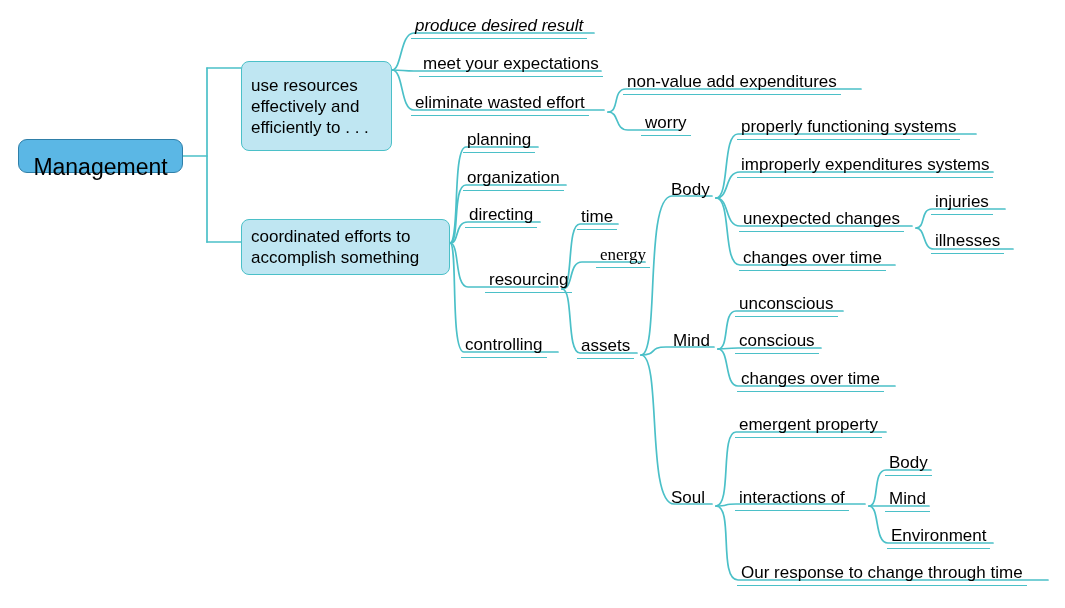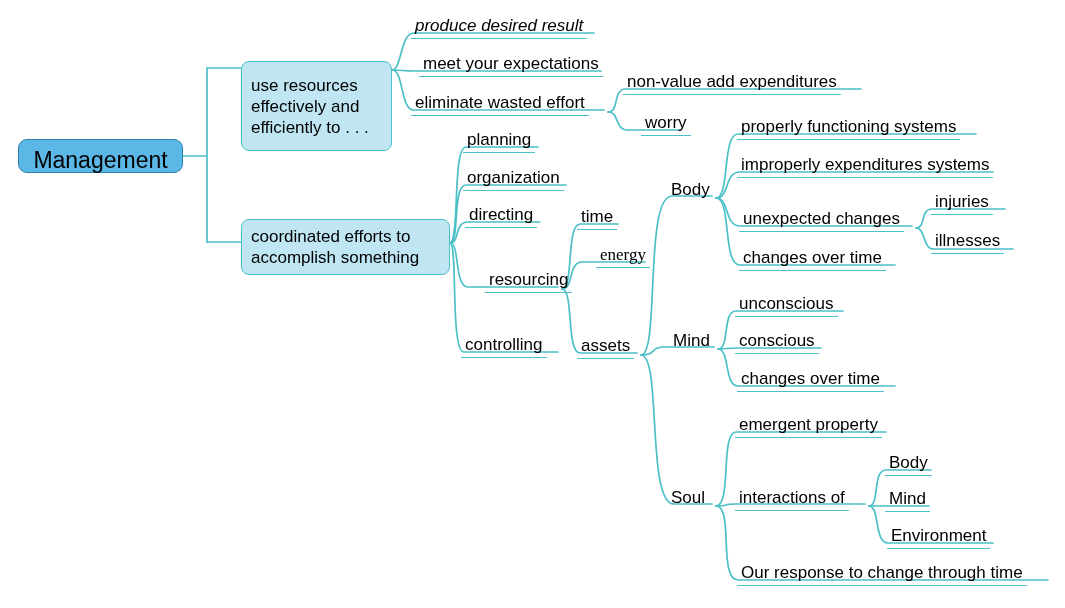--- a/index.html
+++ b/index.html
@@ -41,23 +41,23 @@
     position: absolute;
     box-sizing: border-box;
     background: #5BB7E5;
     border: 1.7px solid #2F7FA8;
     border-radius: 9px;
     color: #000000;
     font-size: 23px;
     line-height: 23px;
     white-space: nowrap;
     display: flex;
-    align-items: flex-end;
+    align-items: flex-start;
     justify-content: center;
-    padding: 0 12px;
+    padding: 16px 12px;
   }
   
   .l2-node {
     position: absolute;
     box-sizing: border-box;
     background: #BFE6F2;
     border: 1.5px solid #4BC0C8;
     border-radius: 8px;
     color: #000000;
     font-size: 17px;

